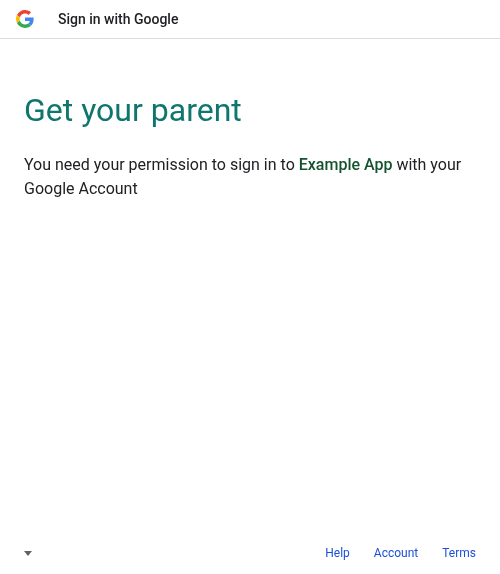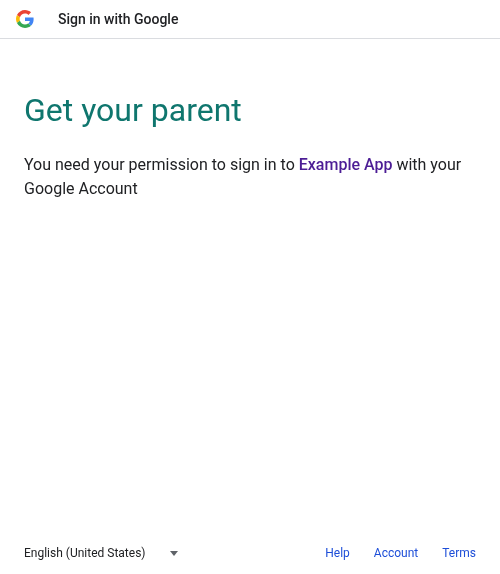--- a/index.html
+++ b/index.html
@@ -43,21 +43,21 @@
       color: #0f766e;
       margin-bottom: 24px;
     }
     .description {
       font-size: 16px;
       line-height: 1.5;
       color: #202124;
       font-weight: 400;
     }
     .app-link {
-      color: #4c1d95;
+      color: #14532d;
       font-weight: 500;
     }
     .button-row {
       display: flex;
       justify-content: space-between;
       align-items: center;
       margin-top: 68px;
     }
     .cancel-btn {
       background: none;
@@ -128,21 +128,20 @@
 <div class="content">
   <h1 class="main-title">Get your parent</h1>
   <p class="description">
     <span>You need your permission to sign in to </span><span class="app-link">Example App</span><span> with your Google Account</span>
   </p>
 
 </div>
 
 <div class="footer">
   <div class="language-select">
-    <span>English (United States)</span>
     <span class="dropdown-arrow"></span>
   </div>
   <div class="footer-links">
     <a class="footer-link">Help</a>
     <a class="footer-link">Account</a>
     <a class="footer-link">Terms</a>
   </div>
 </div>
 
 </body></html>

